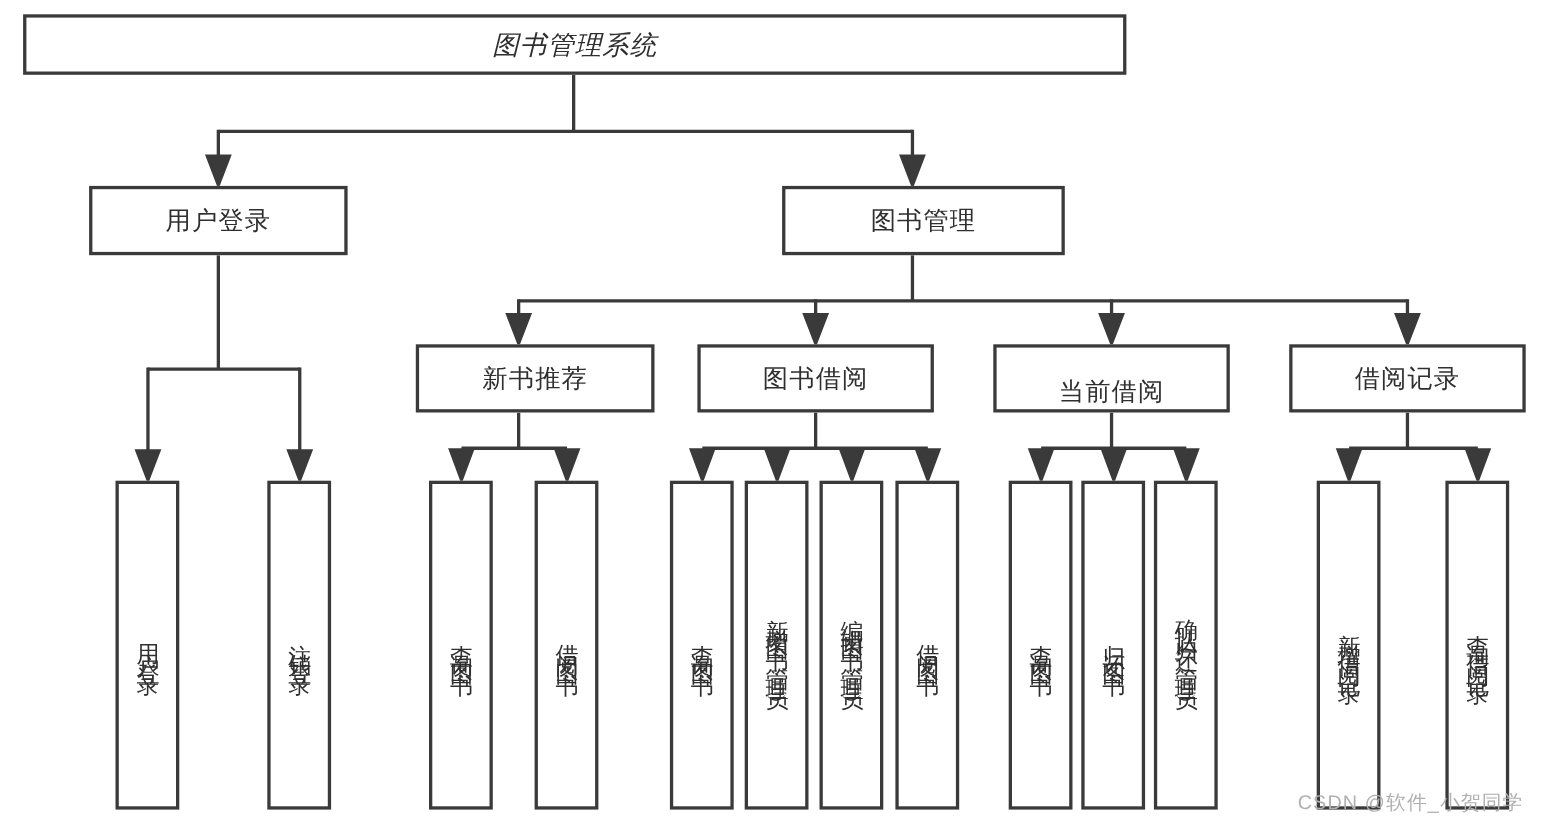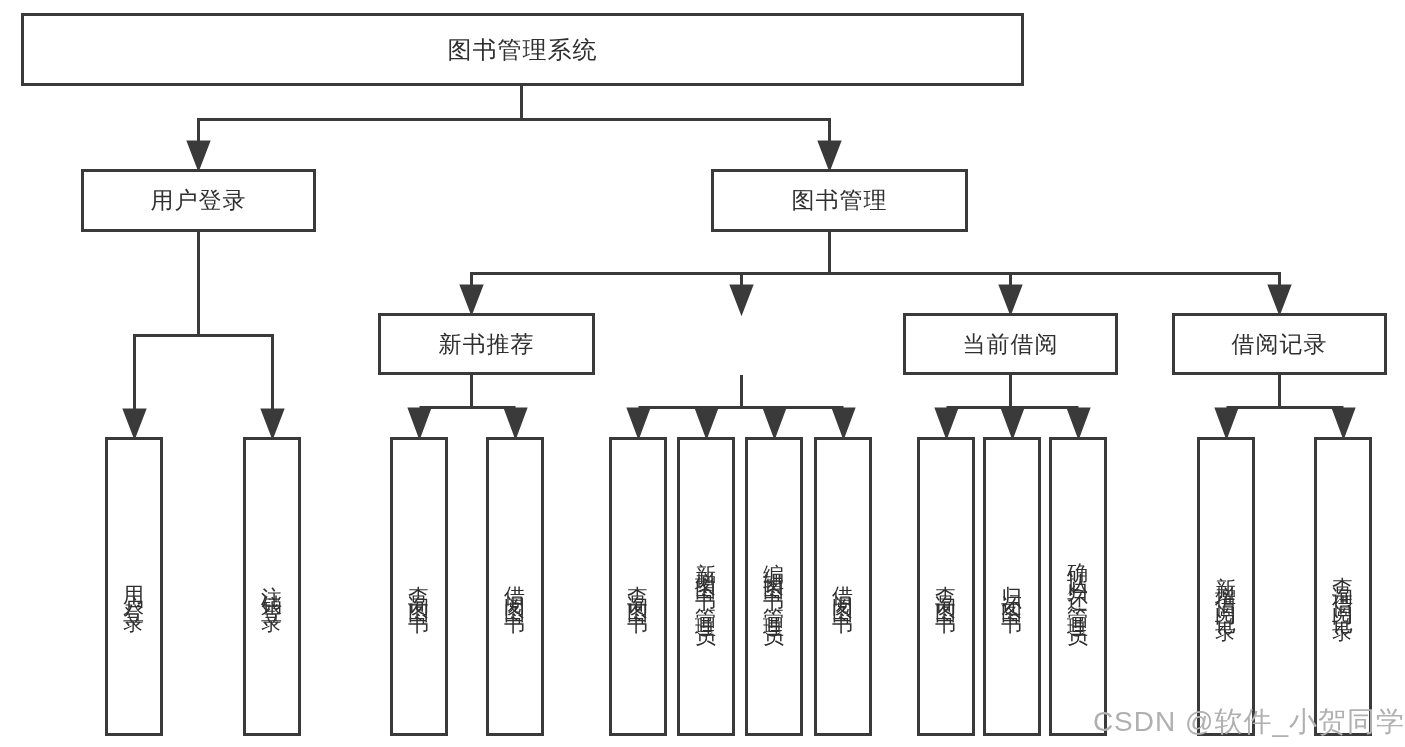--- a/index.html
+++ b/index.html
@@ -43,24 +43,24 @@
   .vbox .vlbl {
     writing-mode: vertical-rl;
     text-orientation: mixed;
     font-size: 21px;
     letter-spacing: 9px;
     line-height: 1;
     white-space: nowrap;
   }
   .watermark {
     position: absolute;
-    right: 0;
+    right: 20px;
     bottom: 6px;
     color: #b0b0b0;
-    font-size: 28px;
+    font-size: 18px;
     letter-spacing: 1px;
     white-space: nowrap;
     pointer-events: none;
     text-align: center;
   }
 </style>
 </head>
 <body>
 
 <div class="canvas">
@@ -118,35 +118,38 @@
     </g>
 
     <g stroke="#3a3a3a" stroke-width="3" fill="#3a3a3a">
       <path d="M1279.5 375 V407.5" fill="none"></path>
       <path d="M1226.5 407.5 H1343.5" fill="none"></path>
       <polygon points="1216.5,409 1236.5,409 1226.5,436"></polygon>
       <polygon points="1333.5,409 1353.5,409 1343.5,436"></polygon>
     </g>
   </svg>
 
-  <div class="box hbox root" style="left:21px; top:13px; width:1003px; height:73px;">
+  <div class="box hbox root" style="left:21px; top:13px; width:1003px; height:55px;font-style:italic;">
     <span class="lbl">图书管理系统</span>
   </div>
 
   <div class="box hbox" style="left:81px; top:169px; width:235px; height:63px;">
     <span class="lbl">用户登录</span>
   </div>
   <div class="box hbox" style="left:711px; top:169px; width:257px; height:63px;">
     <span class="lbl">图书管理</span>
   </div>
 
   <div class="box hbox" style="left:378px; top:313px; width:217px; height:62px;">
     <span class="lbl">新书推荐</span>
   </div>
-  <div class="box hbox" style="left:903px; top:313px; width:215px; height:62px;">
+  <div class="box hbox" style="left:634px; top:313px; width:215px; height:62px;">
+    <span class="lbl">图书借阅</span>
+  </div>
+  <div class="box hbox" style="left:903px; top:313px; width:215px; height:62px;align-items:flex-end;">
     <span class="lbl">当前借阅</span>
   </div>
   <div class="box hbox" style="left:1172px; top:313px; width:215px; height:62px;">
     <span class="lbl">借阅记录</span>
   </div>
 
   <div class="box vbox" style="left:105px; top:437px; width:58px; height:299px;">
     <span class="vlbl">用户登录</span>
   </div>
   <div class="box vbox" style="left:243px; top:437px; width:58px; height:299px;">

